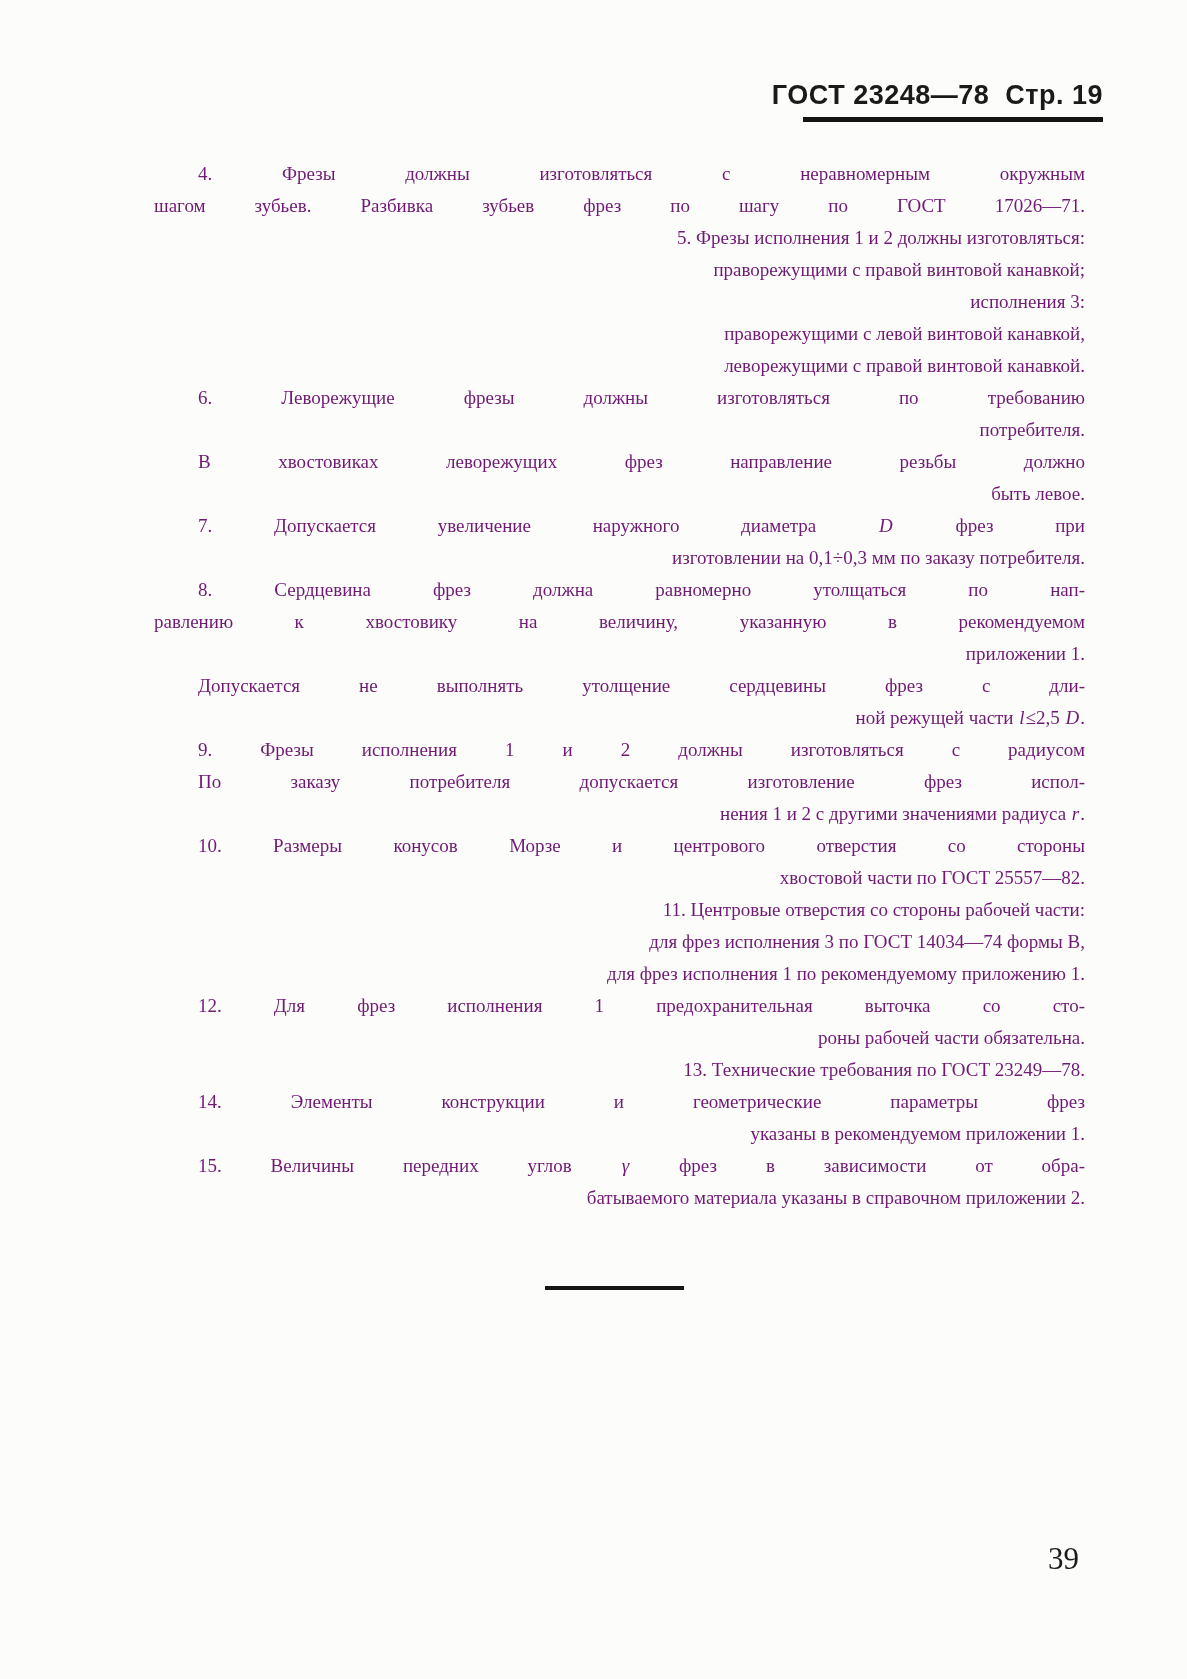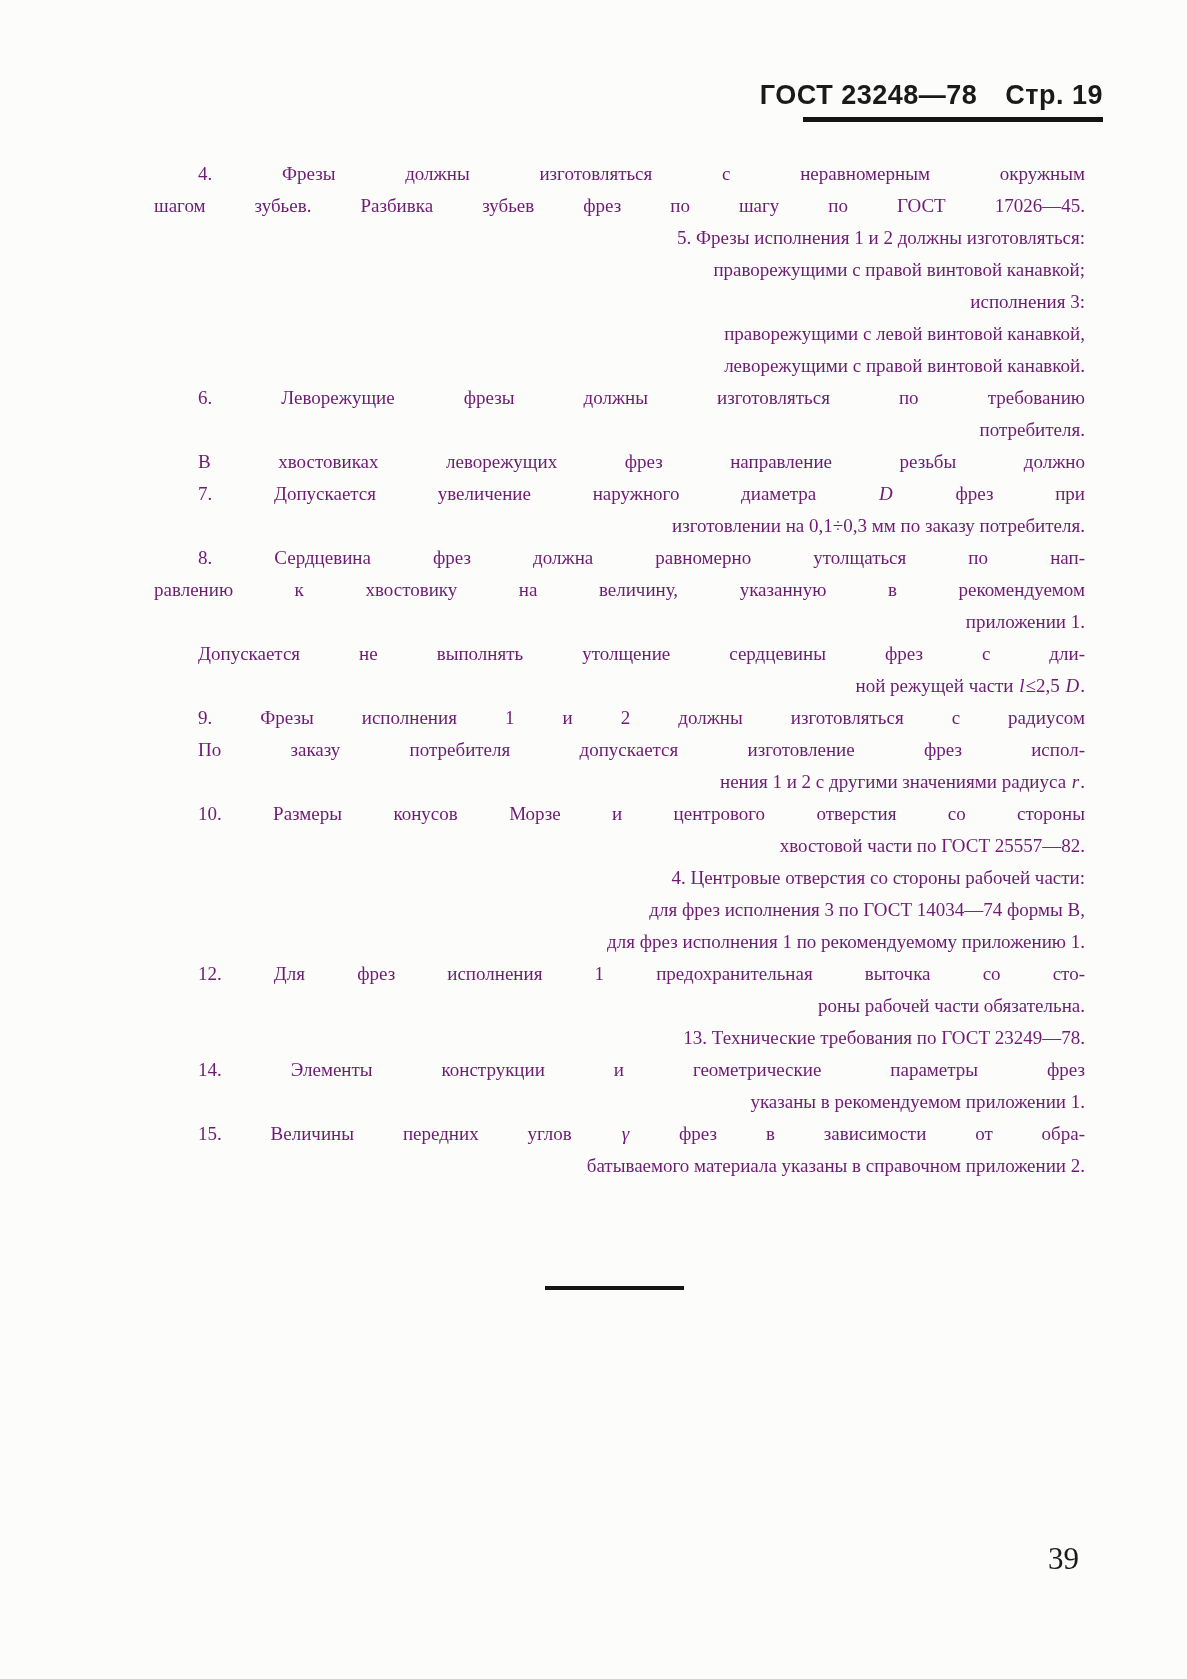--- a/index.html
+++ b/index.html
@@ -18,21 +18,21 @@
   }
   
   .page-header {
     position: absolute;
     top: 80px;
     left: 0;
     width: 1103px;              
     display: flex;
     justify-content: flex-end;
     align-items: baseline;
-    gap: 28px;
+    gap: 16px;
     font-family: "Liberation Sans", "DejaVu Sans", sans-serif;
     font-weight: bold;
     font-size: 27px;
     letter-spacing: 0.5px;
     white-space: nowrap;
   }
   .header-rule {
     position: absolute;
     top: 117px;
     left: 803px;
@@ -93,42 +93,43 @@
   <header class="page-header">
     <span>ГОСТ 23248—78</span>
     <span>Стр. 19</span>
   </header>
 
   <div class="header-rule"></div>
 
   <main class="text-body">
 
   <div class="line indent just">4. Фрезы должны изготовляться с неравномерным окружным</div>
-      <div class="line just">шагом зубьев. Разбивка зубьев фрез по шагу по ГОСТ 17026—45.</div>
+      <div class="line just">шагом зубьев. Разбивка зубьев фрез по шагу по ГОСТ 17026—71.</div>
       <div class="line indent">5. Фрезы исполнения 1 и 2 должны изготовляться:</div>
       <div class="line indent">праворежущими с правой винтовой канавкой;</div>
       <div class="line indent">исполнения 3:</div>
       <div class="line indent">праворежущими с левой винтовой канавкой,</div>
       <div class="line indent">леворежущими с правой винтовой канавкой.</div>
       <div class="line indent just">6. Леворежущие фрезы должны изготовляться по требованию</div>
       <div class="line">потребителя.</div>
       <div class="line indent just">В хвостовиках леворежущих фрез направление резьбы должно</div>
+      <div class="line">быть левое.</div>
       <div class="line indent just">7. Допускается увеличение наружного диаметра <i>D</i> фрез при</div>
       <div class="line">изготовлении на 0,1÷0,3 мм по заказу потребителя.</div>
       <div class="line indent just">8. Сердцевина фрез должна равномерно утолщаться по нап-</div>
       <div class="line just">равлению к хвостовику на величину, указанную в рекомендуемом</div>
       <div class="line">приложении 1.</div>
       <div class="line indent just">Допускается не выполнять утолщение сердцевины фрез с дли-</div>
       <div class="line">ной режущей части <i>l</i>≤2,5 <i>D</i>.</div>
       <div class="line indent just">9. Фрезы исполнения 1 и 2 должны изготовляться с радиусом</div>
       <div class="line indent just">По заказу потребителя допускается изготовление фрез испол-</div>
       <div class="line">нения 1 и 2 с другими значениями радиуса <i>r</i>.</div>
       <div class="line indent just">10. Размеры конусов Морзе и центрового отверстия со стороны</div>
       <div class="line">хвостовой части по ГОСТ 25557—82.</div>
-      <div class="line indent">4. Центровые отверстия со стороны рабочей части:</div>
+      <div class="line indent">11. Центровые отверстия со стороны рабочей части:</div>
       <div class="line indent">для фрез исполнения 3 по ГОСТ 14034—74 формы В,</div>
       <div class="line indent">для фрез исполнения 1 по рекомендуемому приложению 1.</div>
       <div class="line indent just">12. Для фрез исполнения 1 предохранительная выточка со сто-</div>
       <div class="line">роны рабочей части обязательна.</div>
       <div class="line indent">13. Технические требования по ГОСТ 23249—78.</div>
       <div class="line indent just">14. Элементы конструкции и геометрические параметры фрез</div>
       <div class="line">указаны в рекомендуемом приложении 1.</div>
       <div class="line indent just">15. Величины передних углов <i>γ</i> фрез в зависимости от обра-</div>
       <div class="line">батываемого материала указаны в справочном приложении 2.</div>
     </main>

